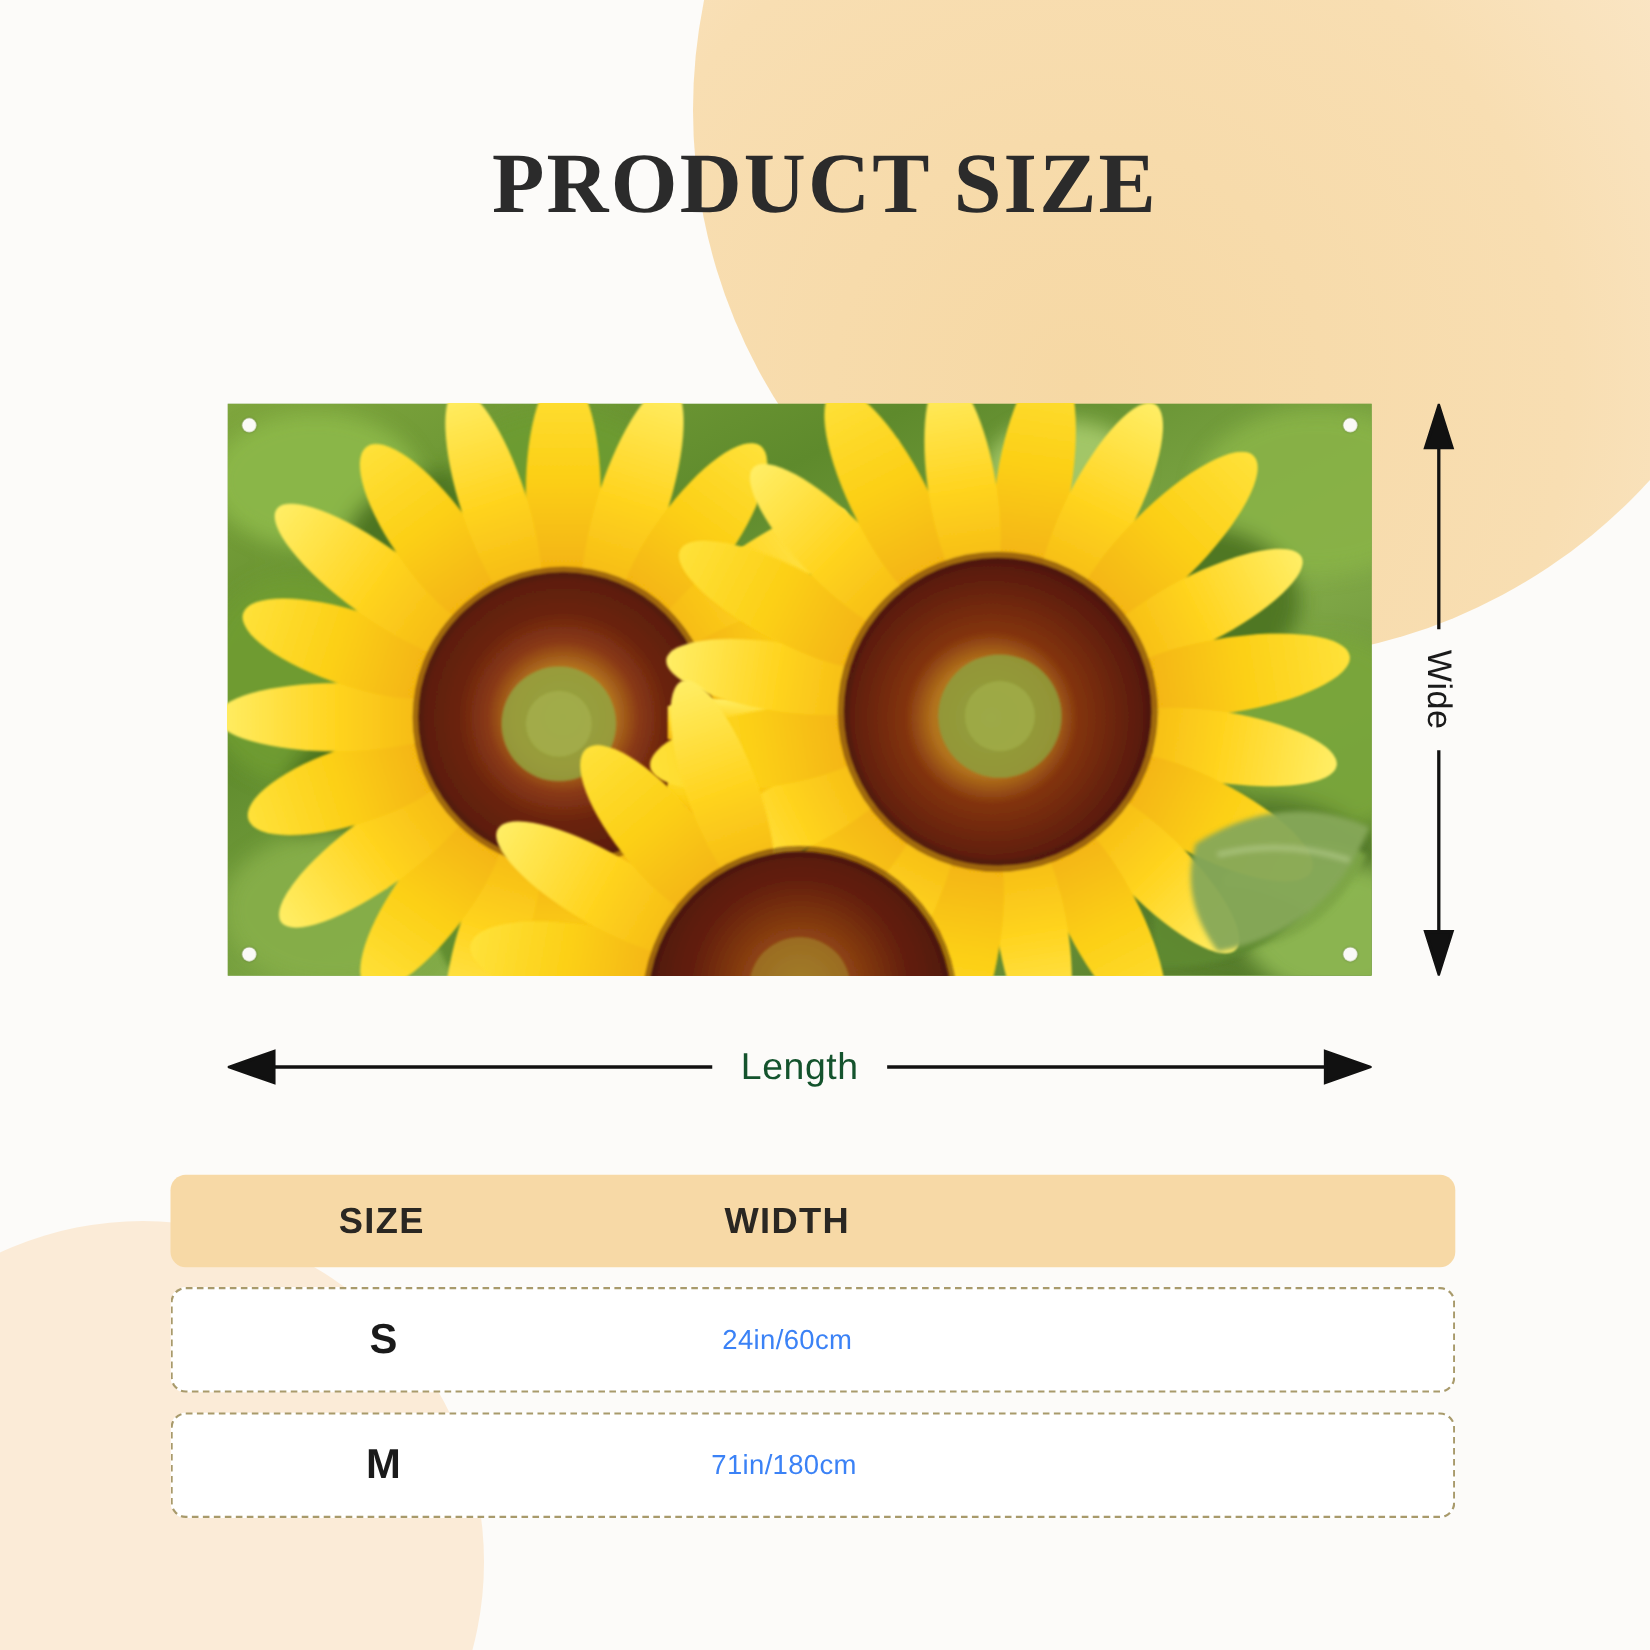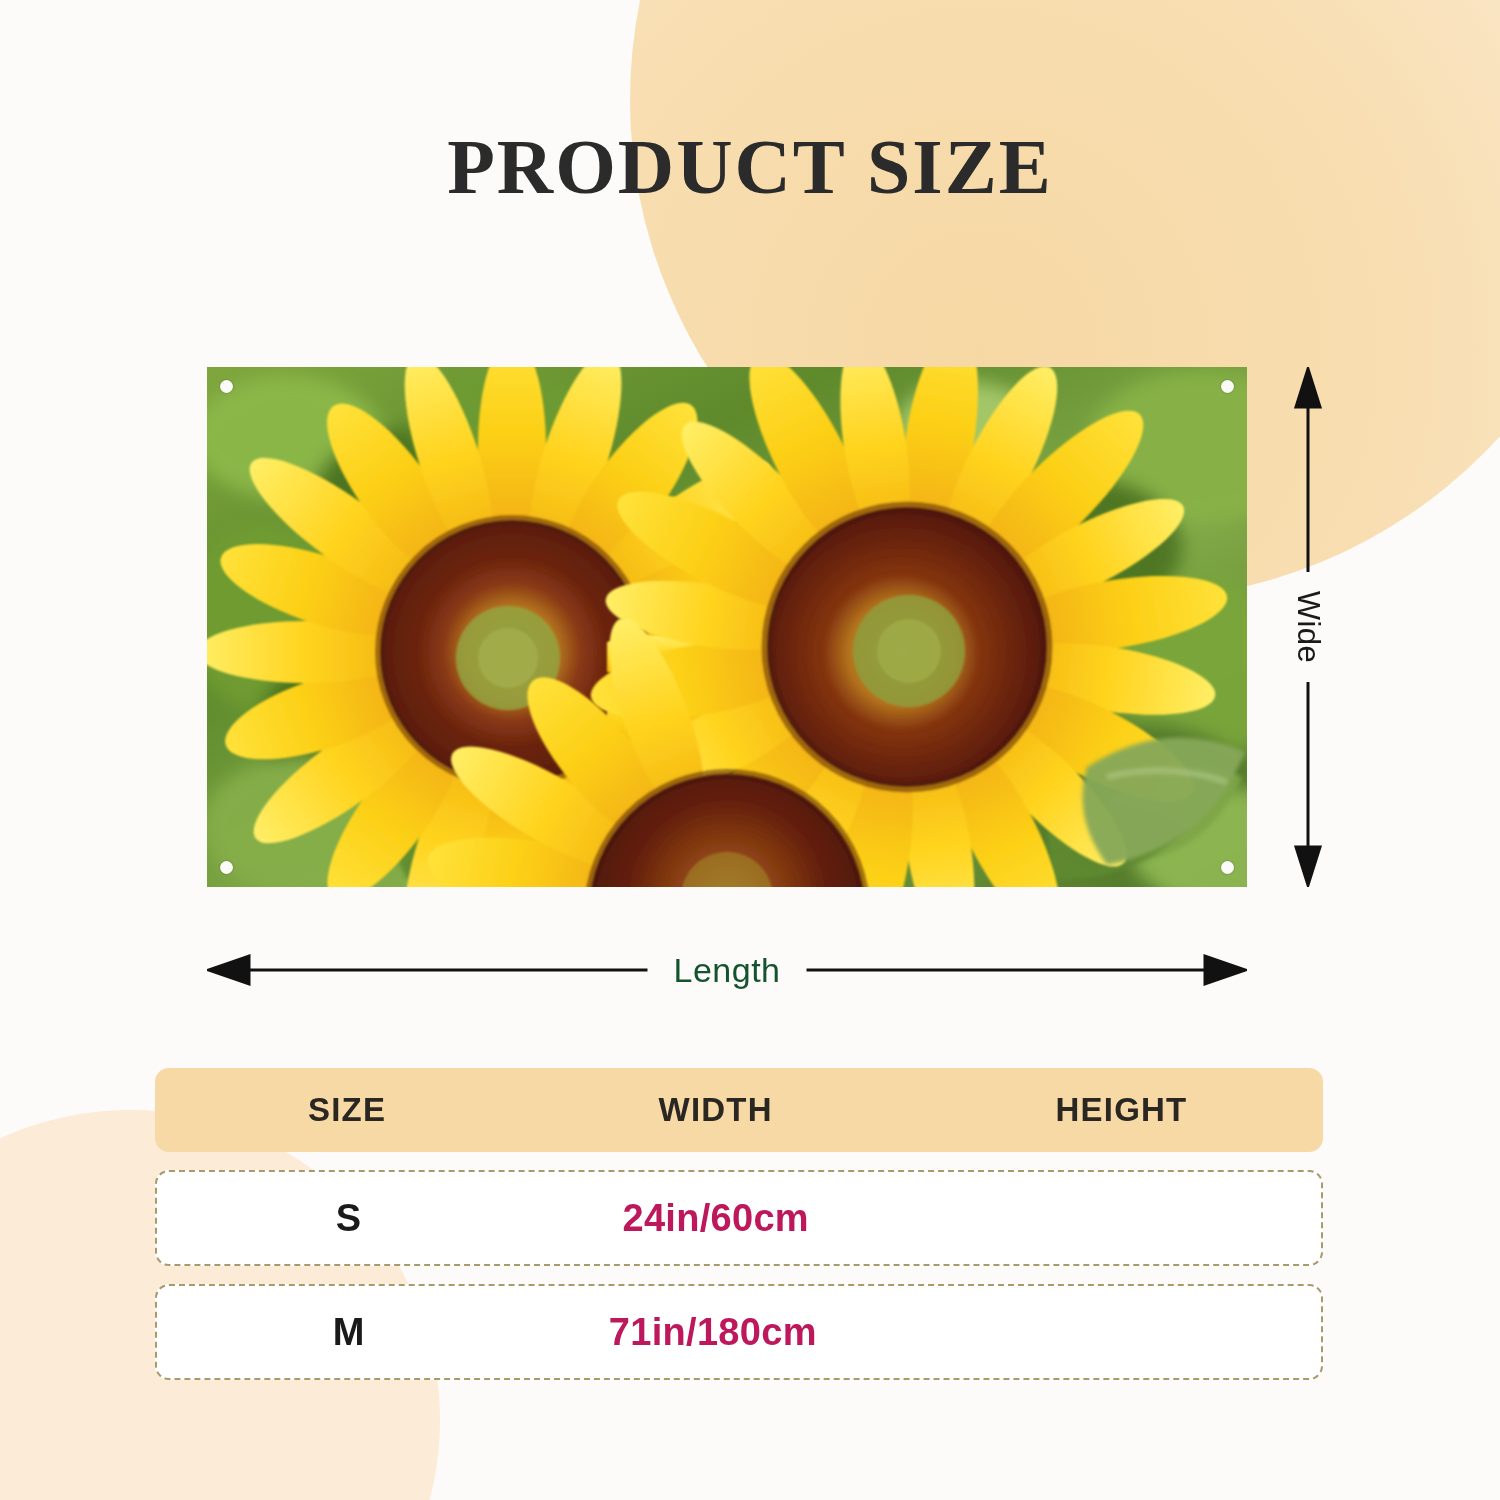--- a/index.html
+++ b/index.html
@@ -134,23 +134,23 @@
     border:2px dashed #A89A6B;
     border-radius:14px;
   }
   .row .cell { text-align:center; }
   .row .c-size {
     font-size:38px;
     font-weight:700;
     color:#1A1A1A;
   }
   .row .c-val {
-    font-size:38px;
-    font-weight:700;
-    color:#be185d;
+    font-size:25px;
+    font-weight:400;
+    color:#3b82f6;
     letter-spacing:.3px;
   }
 
   .col-size   { width:30.5%;padding-left:28px; }
   .col-width  { width:35%; }
   .col-height { width:34.5%; }
 
   .note {
     position:absolute;
     left:168px; top:1405px;
@@ -472,21 +472,20 @@
       </g>
     </svg>
     <span class="lbl">Length</span>
   </div>
 
   <div class="table">
 
     <div class="thead">
       <div class="cell col-size">SIZE</div>
       <div class="cell col-width">WIDTH</div>
-      <div class="cell col-height">HEIGHT</div>
     </div>
 
     <div class="row">
       <div class="cell col-size c-size">S</div>
       <div class="cell col-width c-val">24in/60cm</div>
     </div>
 
     <div class="row">
       <div class="cell col-size c-size">M</div>
       <div class="cell col-height c-val">71in/180cm</div>

